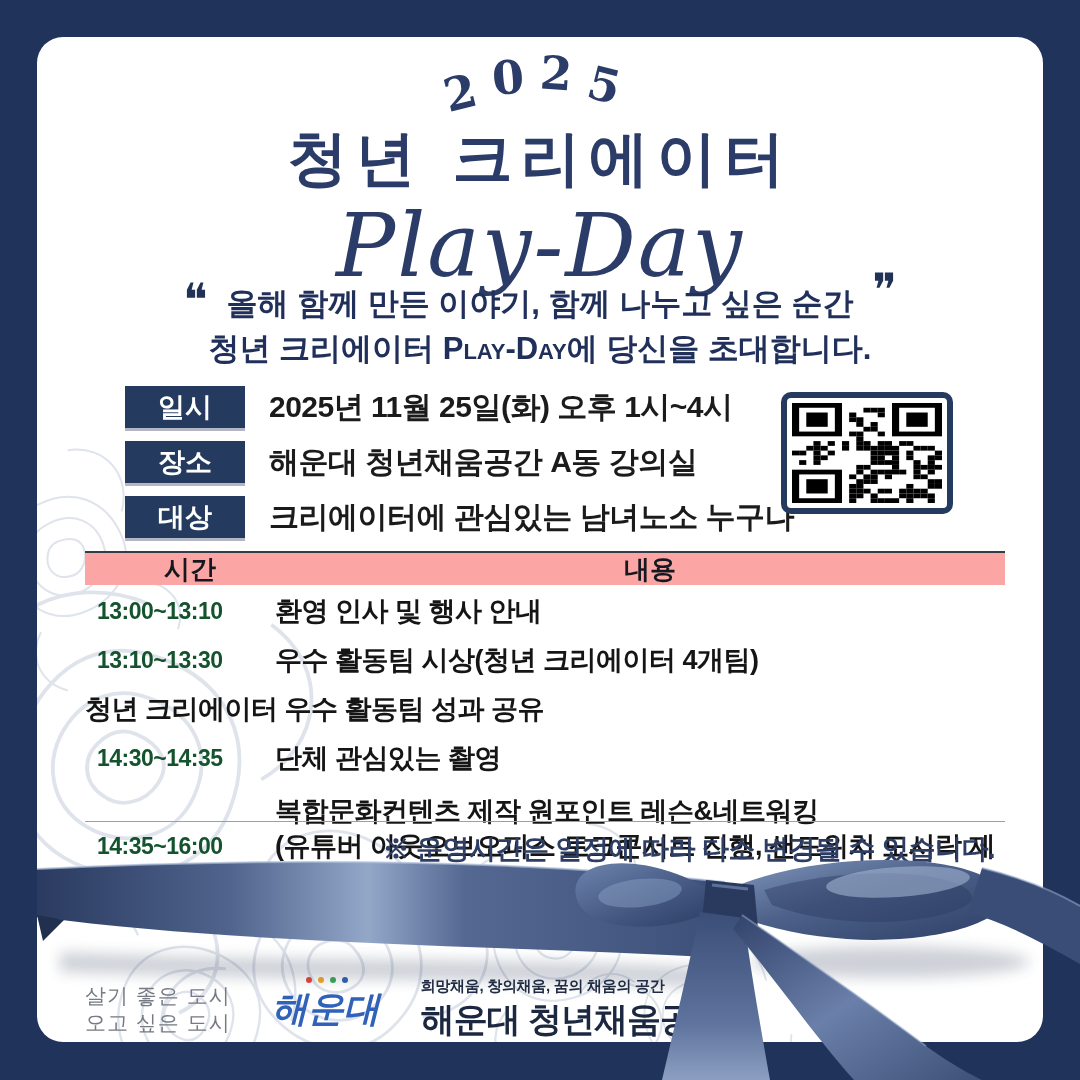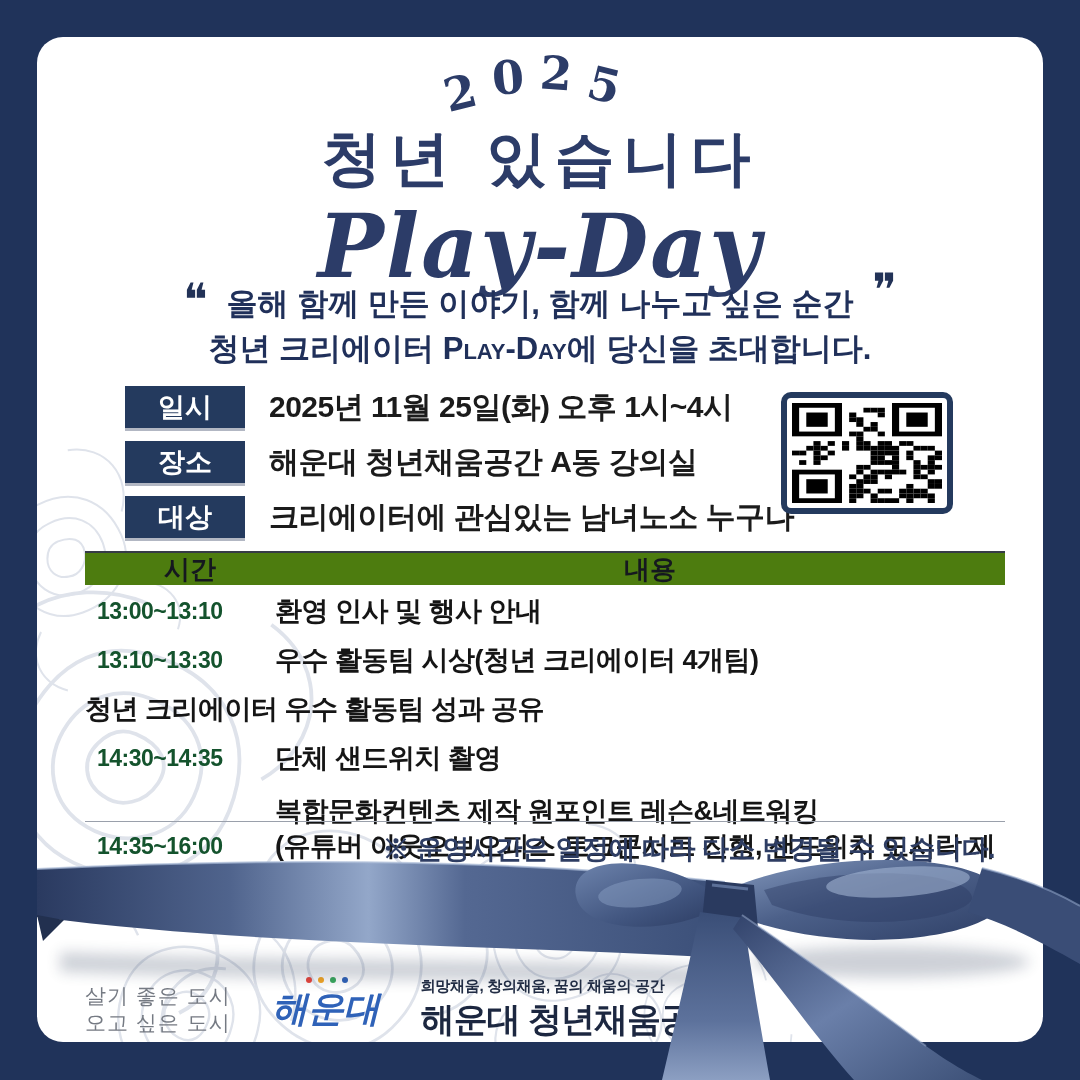--- a/index.html
+++ b/index.html
@@ -24,21 +24,21 @@
   .year .y2 { transform:translateY(-4px) rotate(4deg); }
   .year .y3 { transform:translateY(9px) rotate(14deg); }
   .title-main {
     margin-top:14px;
     font-family:"DejaVu Serif","Liberation Serif",serif;
     font-size:60px; font-weight:700; letter-spacing:8px;
   }
   .title-sub {
     margin-top:-6px;
     font-family:"DejaVu Serif","Liberation Serif",serif;
-    font-style:italic; font-size:88px; font-weight:700; letter-spacing:2px;
+    font-style:italic; font-size:88px; font-weight:400; letter-spacing:2px;
   }
 
   
   .quote { position:absolute; top:244px; left:0; right:0; text-align:center; color:#20305a; }
   .quote .lines { display:inline-block; font-weight:700; font-size:31px; line-height:45px; }
   .quote .line2 { font-variant:small-caps; }
   .qmark { position:absolute; font-family:"DejaVu Serif","Liberation Serif",serif; font-size:46px; color:#223257; }
   .q-open  { left:146px; top:-8px; }
   .q-close { right:146px; top:-18px; }
 
@@ -65,21 +65,21 @@
     display:flex; align-items:center; justify-content:center;
   }
   .qr-tab span {
     writing-mode:vertical-rl; text-orientation:upright;
     color:#fff; font-size:16px; font-weight:700; letter-spacing:2px; padding-left:12px;
   }
 
   
   .schedule { position:absolute; top:514px; left:48px; width:920px; }
   .sch-header {
-    display:flex; background:#4d7c0f; border-top:2px solid #363b46; height:34px; align-items:center;
+    display:flex; background:#fca5a5; border-top:2px solid #363b46; height:34px; align-items:center;
     font-size:26px; font-weight:700; color:#15181f;
   }
   .sch-header .h-time { width:210px; text-align:center; }
   .sch-header .h-content { flex:1; text-align:center; }
   .sch-row { display:flex; align-items:center; margin-top:14px; }
   .sch-row .time { width:190px; font-size:23px; font-weight:700; color:#14532d; padding-left:12px; letter-spacing:-0.5px; }
   .sch-row .content { flex:1; font-size:27px; font-weight:700; color:#151515; letter-spacing:-0.5px; line-height:35px; }
   .sch-row.r0 { margin-top:9px; }
   .sch-row.r4 { margin-top:18px; }
 
@@ -125,21 +125,21 @@
         <use href="#flower" transform="translate(520,900) scale(1.1) rotate(-15)"></use>
         <use href="#flower" transform="translate(660,980) scale(0.9) rotate(70)"></use>
         <use href="#flower" transform="translate(150,980) scale(1.2) rotate(100)"></use>
       </g>
     </svg>
 
     <div class="hero">
       <div class="year">
         <span class="y0">2</span><span class="y1">0</span><span class="y2">2</span><span class="y3">5</span>
       </div>
-      <h1 class="title-main">청년 있습니다</h1>
+      <h1 class="title-main">청년 크리에이터</h1>
       <div class="title-sub">Play-Day</div>
     </div>
 
     <div class="quote">
       <span class="qmark q-open">❝</span>
       <div class="lines">
         <div class="line1">올해 함께 만든 이야기, 함께 나누고 싶은 순간</div>
         <div class="line2">청년 크리에이터 Play-Day에 당신을 초대합니다.</div>
       </div>
       <span class="qmark q-close">❞</span>
@@ -308,21 +308,21 @@
       </div>
       <div class="sch-row r1">
         <div class="time">13:10~13:30</div>
         <div class="content">우수 활동팀 시상(청년 크리에이터 4개팀)</div>
       </div>
       <div class="sch-row r2">
         <div class="content">청년 크리에이터 우수 활동팀 성과 공유</div>
       </div>
       <div class="sch-row r3">
         <div class="time">14:30~14:35</div>
-        <div class="content">단체 샌드위치 촬영</div>
+        <div class="content">단체 관심있는 촬영</div>
       </div>
       <div class="sch-row r4">
         <div class="time">14:35~16:00</div>
         <div class="content">
           <div>복합문화컨텐츠 제작 원포인트 레슨&amp;네트워킹</div>
           <div>(유튜버 아웃오브오피스 토크콘서트 진행, 샌드위치 도시락 제공)</div>
         </div>
       </div>
     </div>
 

